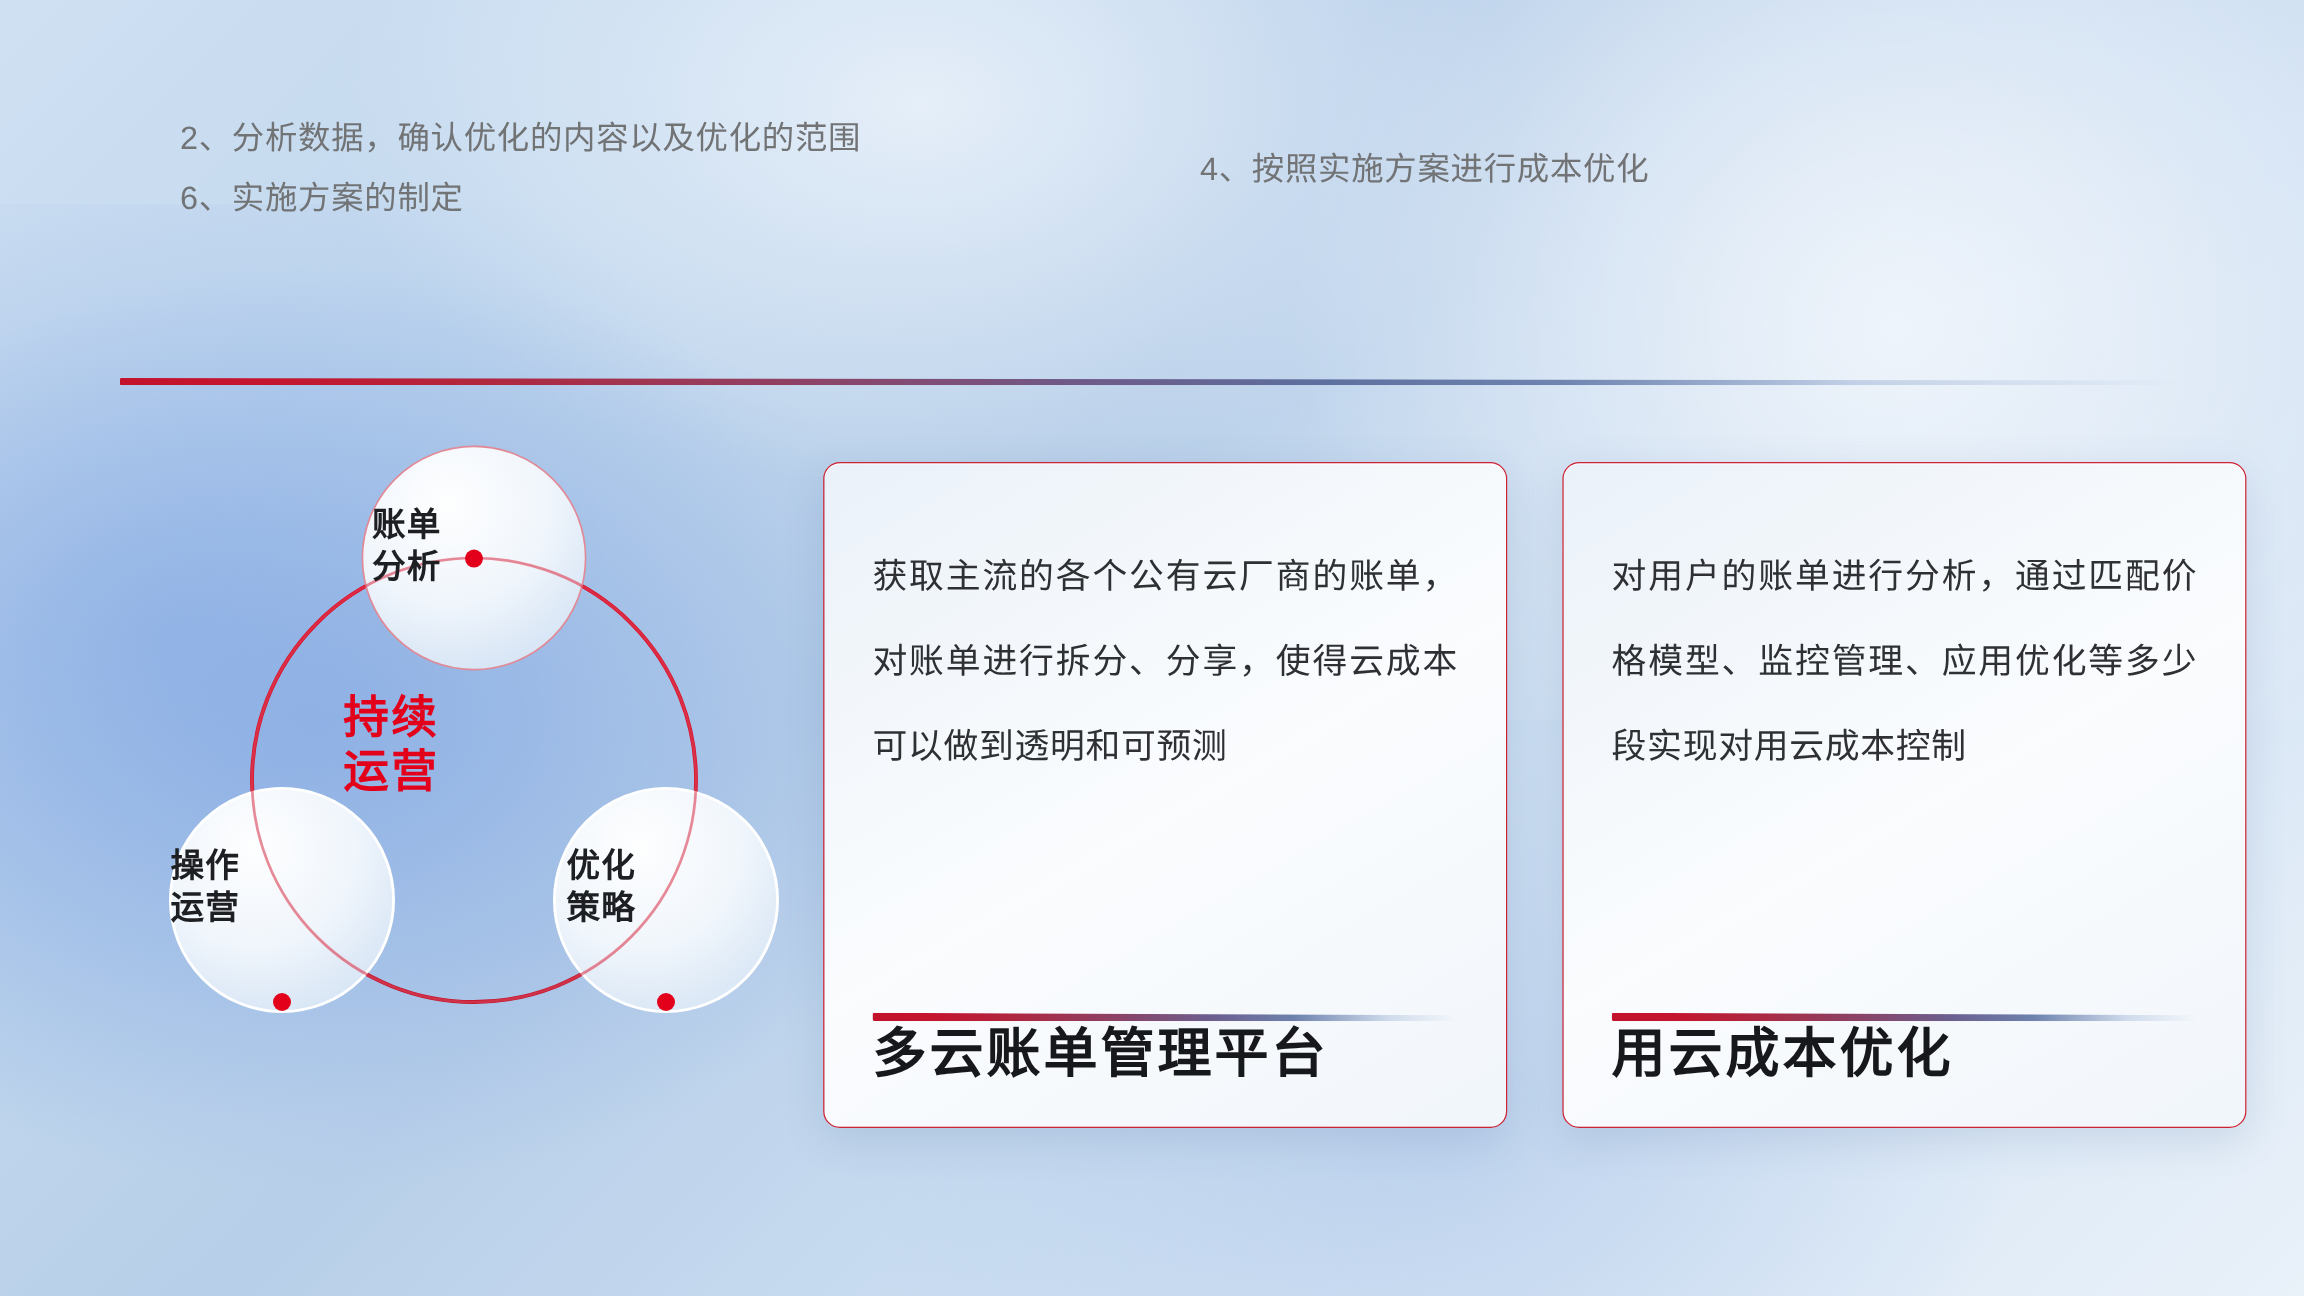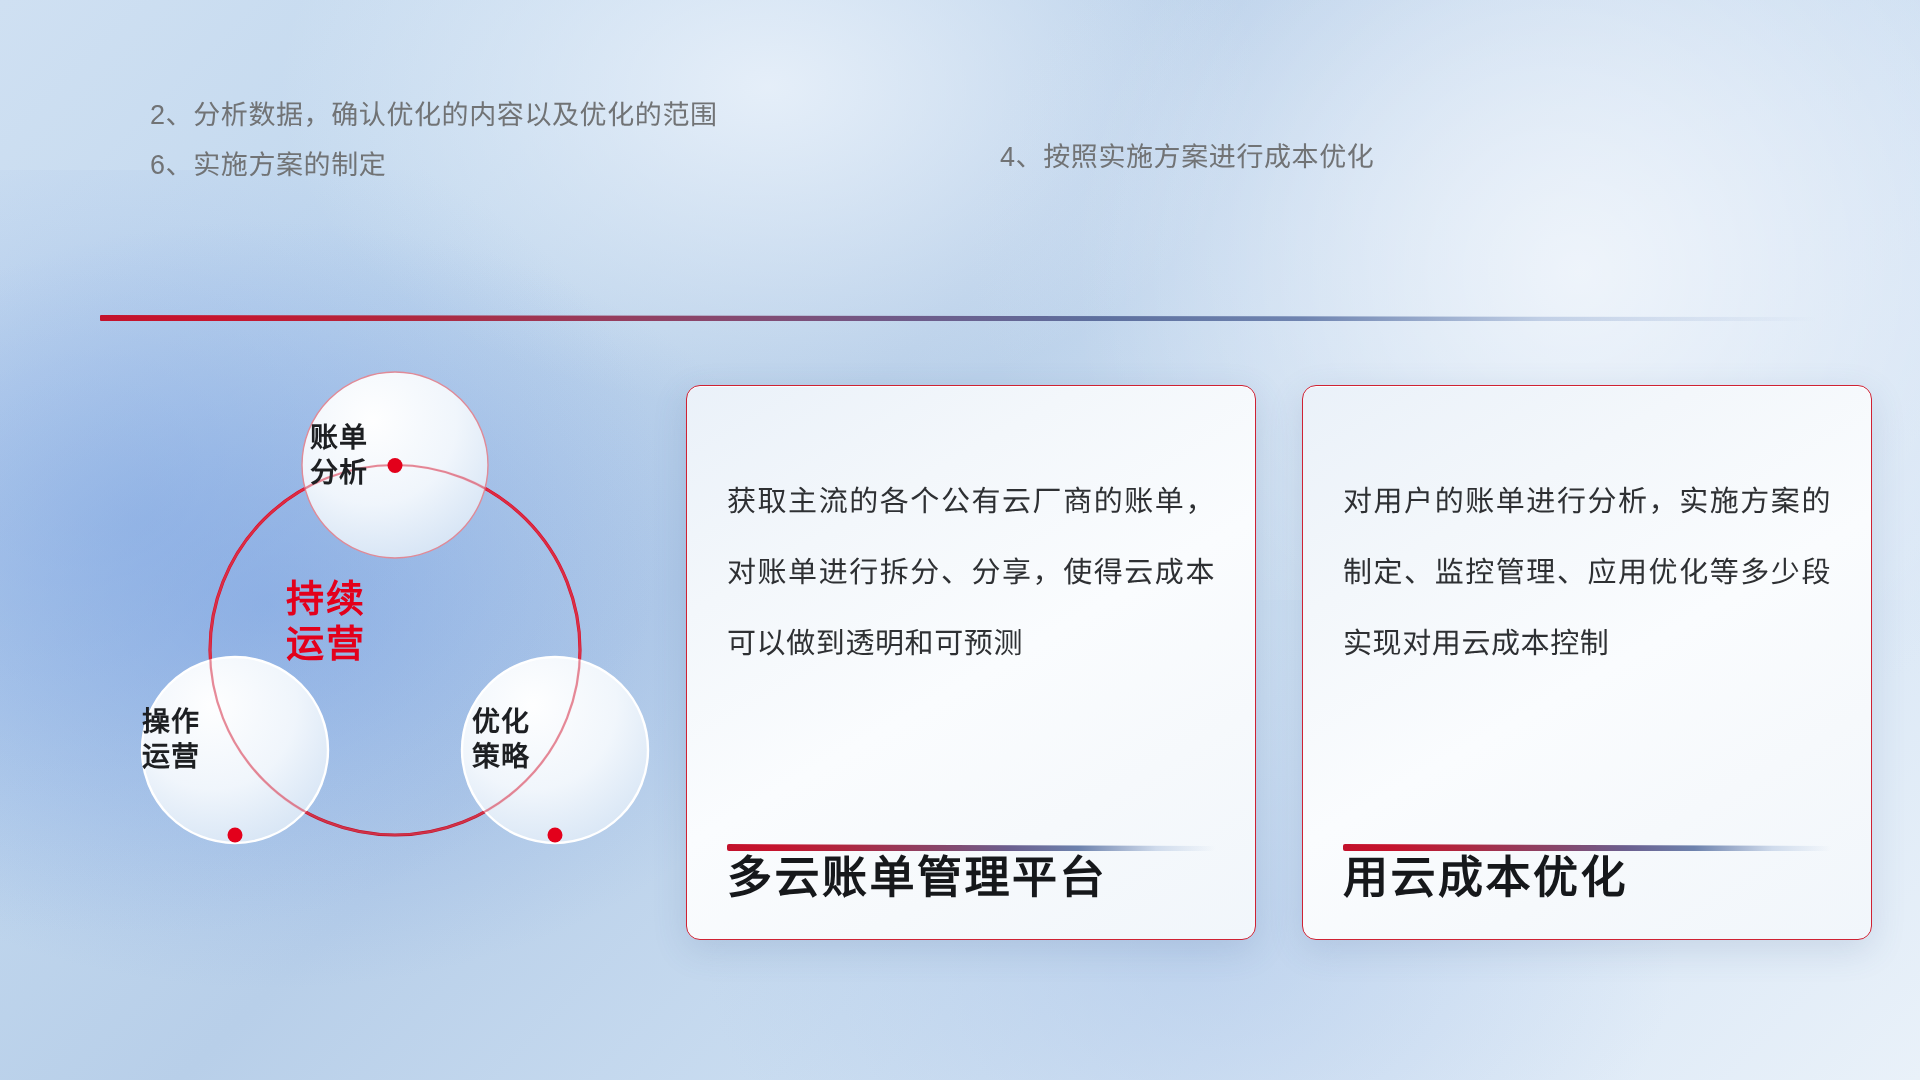--- a/index.html
+++ b/index.html
@@ -47,21 +47,21 @@
     position: absolute;
     z-index: 5;
     color: #717375;
     font-size: 27px;
     line-height: 1.0;
     letter-spacing: 0.6px;
     white-space: nowrap;
   }
   .bullets .bullet-line { margin-bottom: 23px; }
   #bullets-left  { left: 150px; top: 102px; }
-  #bullets-right { left: 1000px; top: 144px; }
+  #bullets-right { left: 1000px; top: 128px; }
 
   
   #top-rule {
     position: absolute;
     left: 100px; top: 315px;
     width: 1717px; height: 6px;
     z-index: 6;
     background: linear-gradient(90deg,
        #c3122c 0%, #c6152e 7%, #b0283f 18%, #8c4468 34%,
        #705987 46%, #5d6f9e 58%, #6f84b0 70%,
@@ -108,21 +108,21 @@
     z-index: 8;
     width: 570px;
     height: 555px;
     top: 385px;
     border-radius: 14px;
     border: 1.6px solid #cf2233;
     background:
       linear-gradient(150deg, #eaf1f9 0%, #f3f7fb 26%, #fafcfe 52%, #f6f9fc 74%, #f1f6fb 100%);
     box-shadow: 0 10px 34px rgba(70,100,150,0.16), inset 0 1px 0 rgba(255,255,255,0.85);
     box-sizing: border-box;
-    padding: 80px 40px 34px 40px;
+    padding: 60px 40px 34px 40px;
     display: flex;
     flex-direction: column;
   }
   #card-1 { left: 686px; }
   #card-2 { left: 1302px; }
 
   .card-body {
     color: #2e3033;
     font-size: 29px;
     line-height: 2.45;
@@ -205,18 +205,18 @@
 运营</div>
   </div>
 
   <div id="card-1" class="card">
     <div class="card-body">获取主流的各个公有云厂商的账单，对账单进行拆分、分享，使得云成本可以做到透明和可预测</div>
     <div class="card-divider"></div>
     <div class="card-title">多云账单管理平台</div>
   </div>
 
   <div id="card-2" class="card">
-    <div class="card-body">对用户的账单进行分析，实施方案的制定、监控管理、应用优化等多少段实现对用云成本控制</div>
+    <div class="card-body">对用户的账单进行分析，通过匹配价格模型、监控管理、应用优化等多少段实现对用云成本控制</div>
     <div class="card-divider"></div>
     <div class="card-title">用云成本优化</div>
   </div>
 
 </div>
 
 </body></html>

